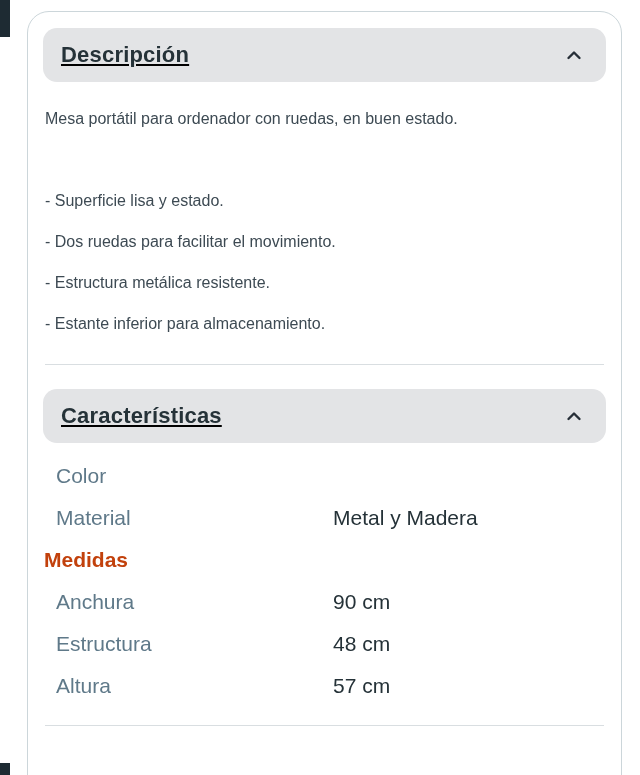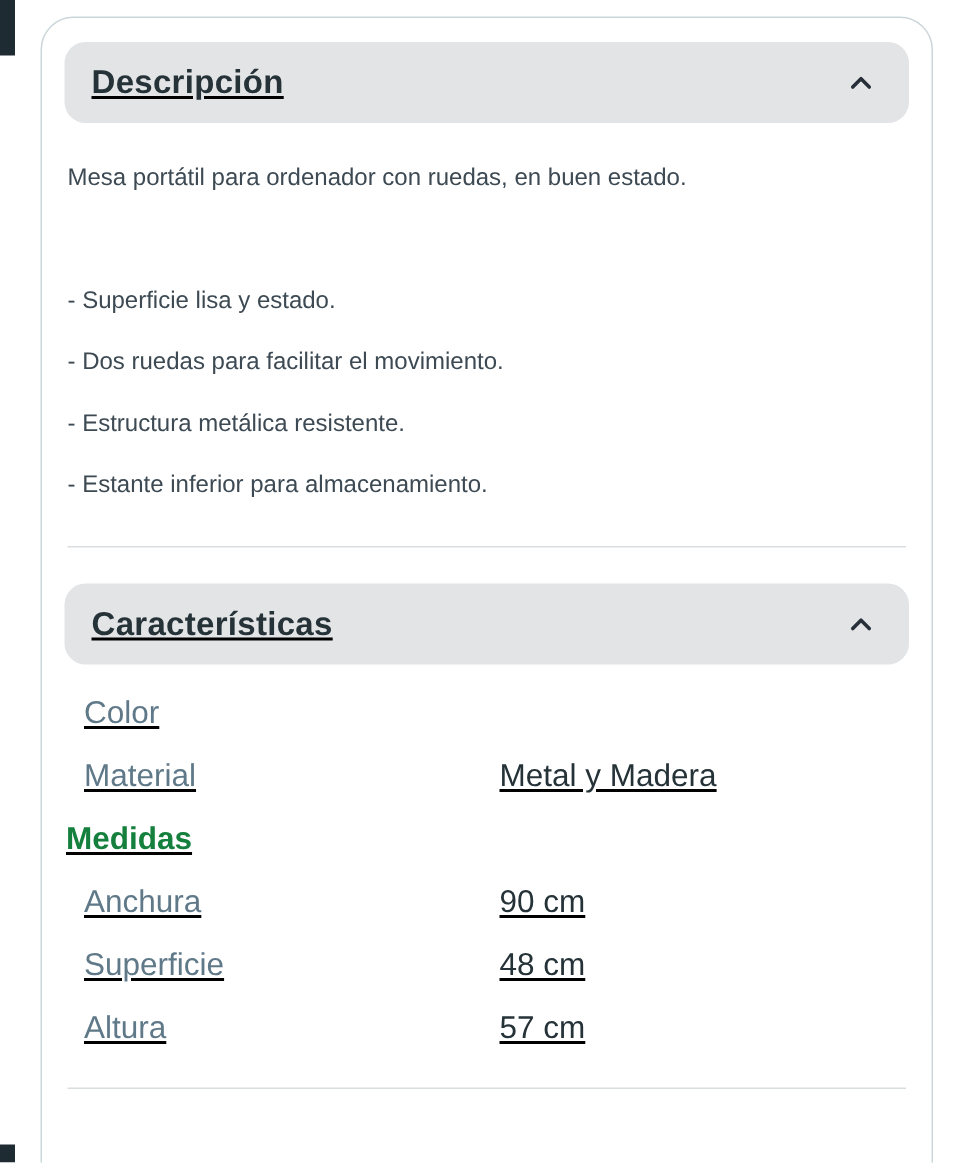--- a/index.html
+++ b/index.html
@@ -67,41 +67,41 @@
   }
   .desc-paragraph { max-width: 552px; }
   .desc-gap { height: 41px; }
 
   .divider {
     border: none;
     border-top: 1px solid #d9dee1;
     margin: 20px 2px 24px 2px;
   }
 
-  .attr-list { margin-top: 12px; text-decoration: underline; }
+  .attr-list { margin-top: 12px; }
   .attr-row {
     display: flex;
     align-items: center;
     height: 42px;
     font-size: 21px;
   }
   .attr-label {
     width: 290px;
     box-sizing: border-box;
     padding-left: 13px;
     color: #5f7989;
   }
   .attr-value { color: #253238; }
   .attr-subheading {
     display: flex;
     align-items: center;
     height: 42px;
     font-size: 21px;
     font-weight: bold;
-    color: #15803d;
+    color: #c2410c;
     padding-left: 1px;
   }
   .bottom-divider {
     border: none;
     border-top: 1px solid #d9dee1;
     margin: 18px 2px 0 2px;
   }
 </style>
 </head>
 <body>
@@ -152,21 +152,21 @@
     </div>
 
     <div class="attr-subheading">Medidas</div>
 
     <div class="attr-row">
       <span class="attr-label">Anchura</span>
       <span class="attr-value">90 cm</span>
     </div>
 
     <div class="attr-row">
-      <span class="attr-label">Superficie</span>
+      <span class="attr-label">Estructura</span>
       <span class="attr-value">48 cm</span>
     </div>
 
     <div class="attr-row">
       <span class="attr-label">Altura</span>
       <span class="attr-value">57 cm</span>
     </div>
 
     <hr class="bottom-divider">
   </div>

